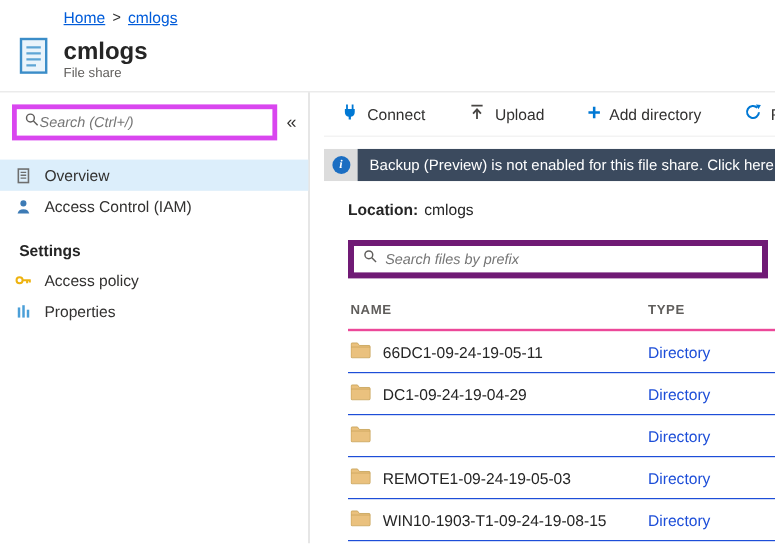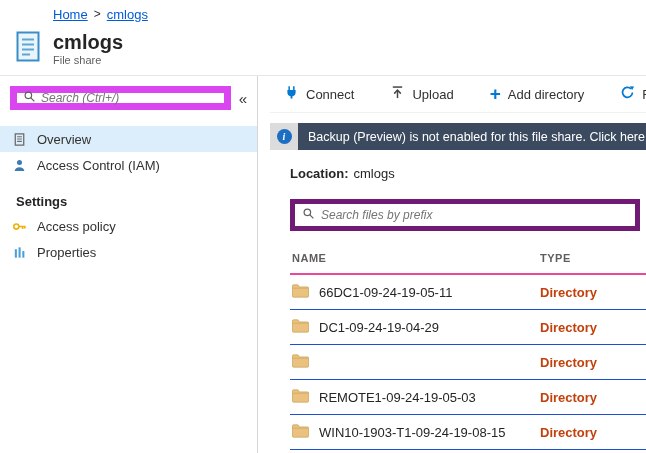--- a/index.html
+++ b/index.html
@@ -16,21 +16,21 @@
   .page-header { display: flex; align-items: center; gap: 10px; padding: 2px 13px 8px 13px; }
   .page-title { font-size: 20px; font-weight: 700; color: #252525; line-height: 1.1; }
   .page-subtitle { font-size: 11px; color: #605e5c; margin-top: 1px; }
 
   
   .body { display: flex; border-top: 1px solid #e6e6e6; height: 383px; }
 
   
   .sidebar { width: 258px; flex: 0 0 258px; border-right: 1px solid #d6d6d6; padding-top: 10px; }
   .search-row { display: flex; align-items: center; padding: 0 8px 0 10px; }
-  .searchbox { flex: 1; height: 24px; border: 7px solid #d946ef; display: flex; align-items: center; padding: 0 6px; gap: 5px; background: #fff; }
+  .searchbox { flex: 1; height: 30px; border: 4px solid #d946ef; display: flex; align-items: center; padding: 0 6px; background: #fff; }
   .searchbox input { border: none; outline: none; width: 100%; font-size: 12px; font-style: italic; color: #444; font-family: "Liberation Sans", sans-serif; background: transparent; }
   .collapse-btn { margin-left: 8px; margin-right: 2px; font-size: 15px; color: #323130; cursor: pointer; line-height: 1; }
   .nav-group { margin-top: 16px; }
   .nav-item { height: 26px; display: flex; align-items: center; gap: 9px; padding: 0 11px; font-size: 13px; color: #323130; cursor: pointer; }
   .nav-item.selected { background: #dceefb; }
   .section-label { margin: 16px 0 4px 0; padding: 0 16px; font-size: 13px; font-weight: 700; color: #252525; }
   .nav-ic { width: 17px; height: 17px; display: inline-flex; align-items: center; justify-content: center; flex: 0 0 17px; }
 
   
   .main { flex: 1; display: flex; flex-direction: column; padding-left: 12px; overflow: hidden; }
@@ -52,21 +52,21 @@
   .file-search { margin: 18px 6px 0 20px; height: 32px; border: 5px solid #701a75; display: flex; align-items: center; padding: 0 7px; gap: 6px; background: #fff; }
   .file-search input { border: none; outline: none; width: 100%; font-size: 12px; font-style: italic; color: #444; font-family: "Liberation Sans", sans-serif; background: transparent; }
 
   
   .ftable { margin-top: 12px; }
   .fhead { display: flex; margin-left: 20px; padding: 9px 0 9px 2px; border-bottom: 2px solid #ec4899; font-size: 11px; font-weight: 700; letter-spacing: 0.5px; color: #605e5c; }
   .col-name { width: 248px; flex: 0 0 248px; display: flex; align-items: center; gap: 10px; overflow: hidden; }
   .col-type { flex: 1; }
   .frow { display: flex; align-items: center; margin-left: 20px; padding-left: 2px; height: 35px; border-bottom: 1px solid #1d4ed8; font-size: 13px; color: #252525; cursor: pointer; }
   .fname { white-space: nowrap; overflow: hidden; }
-  .ftype { color: #c2410c; font-weight: bold; }
+  .ftype { color: #1d4ed8; }
 </style>
 </head>
 <body>
 
 <div class="window">
 
   <div class="breadcrumb">
     <a>Home</a>
     <span class="sep">&gt;</span>
     <a>cmlogs</a>

